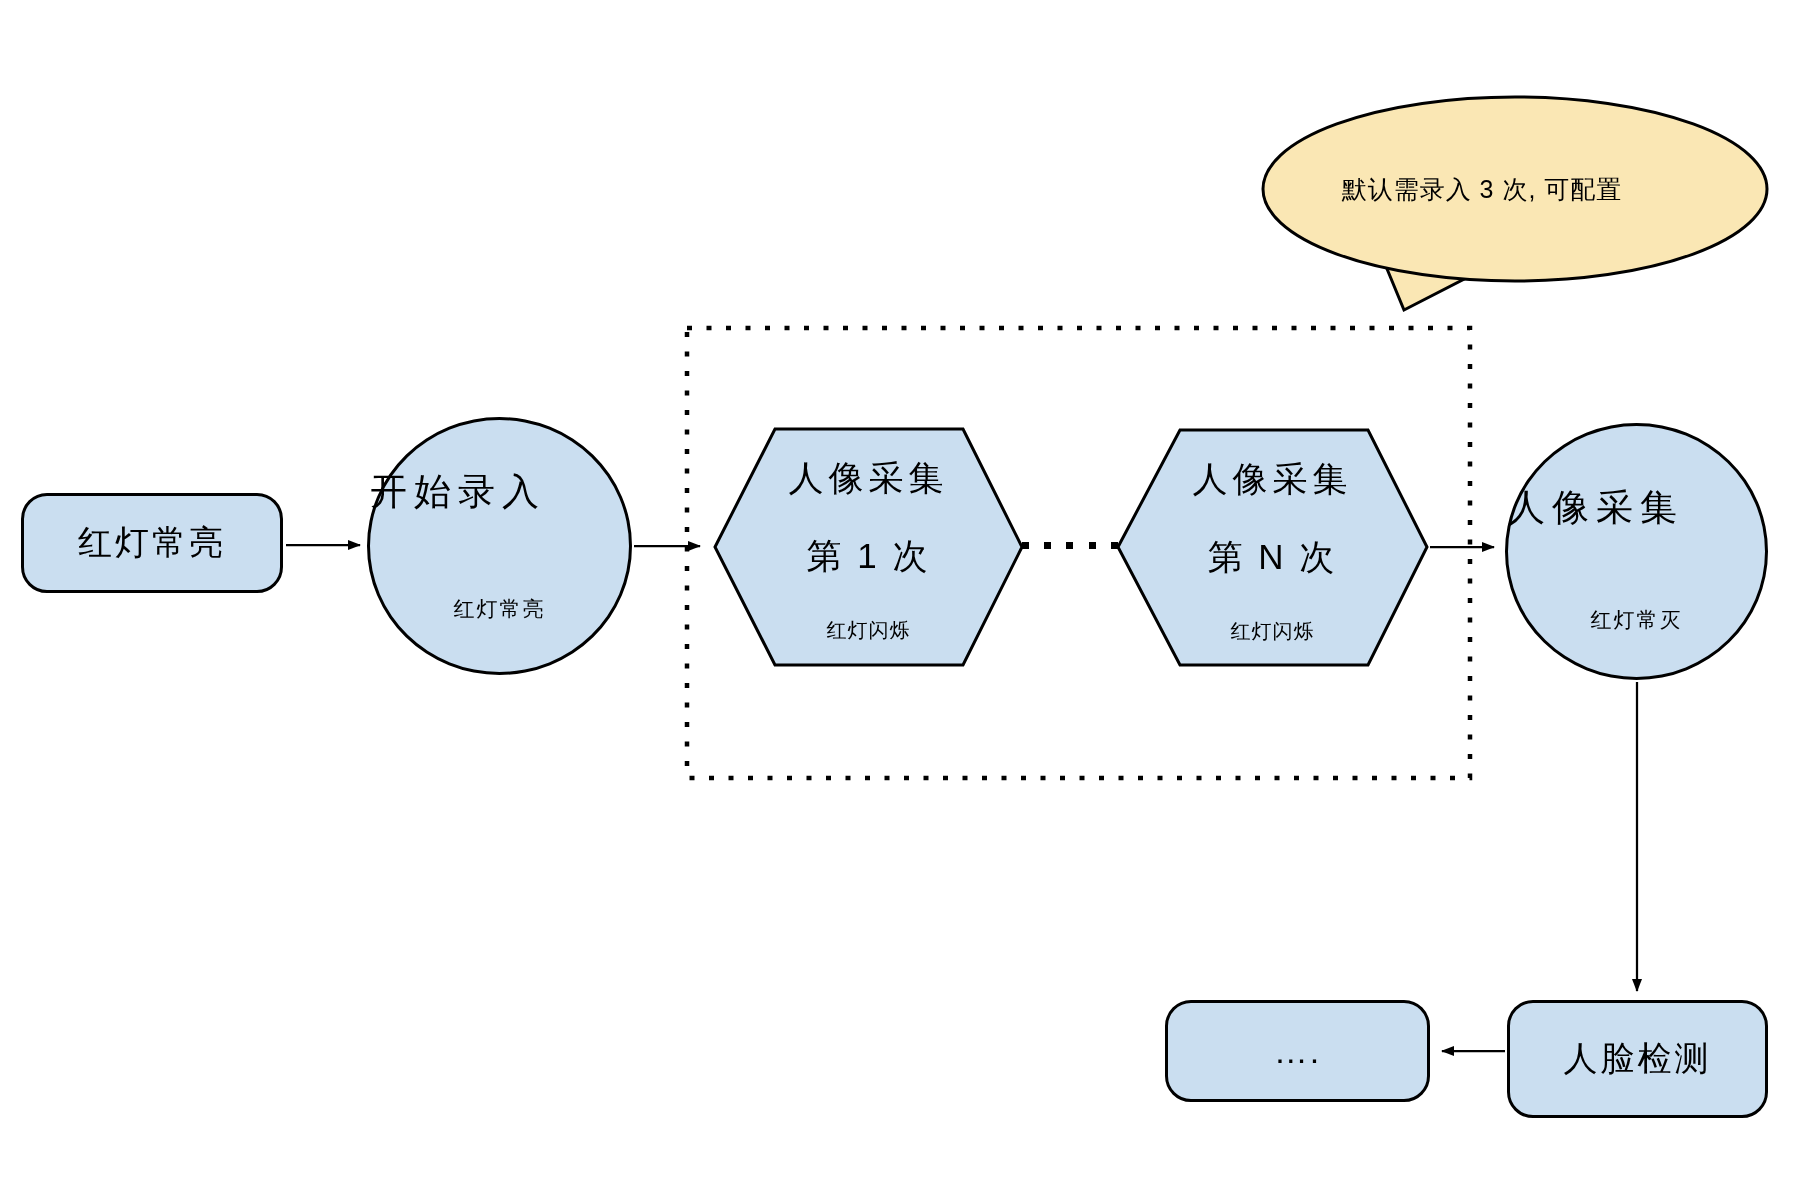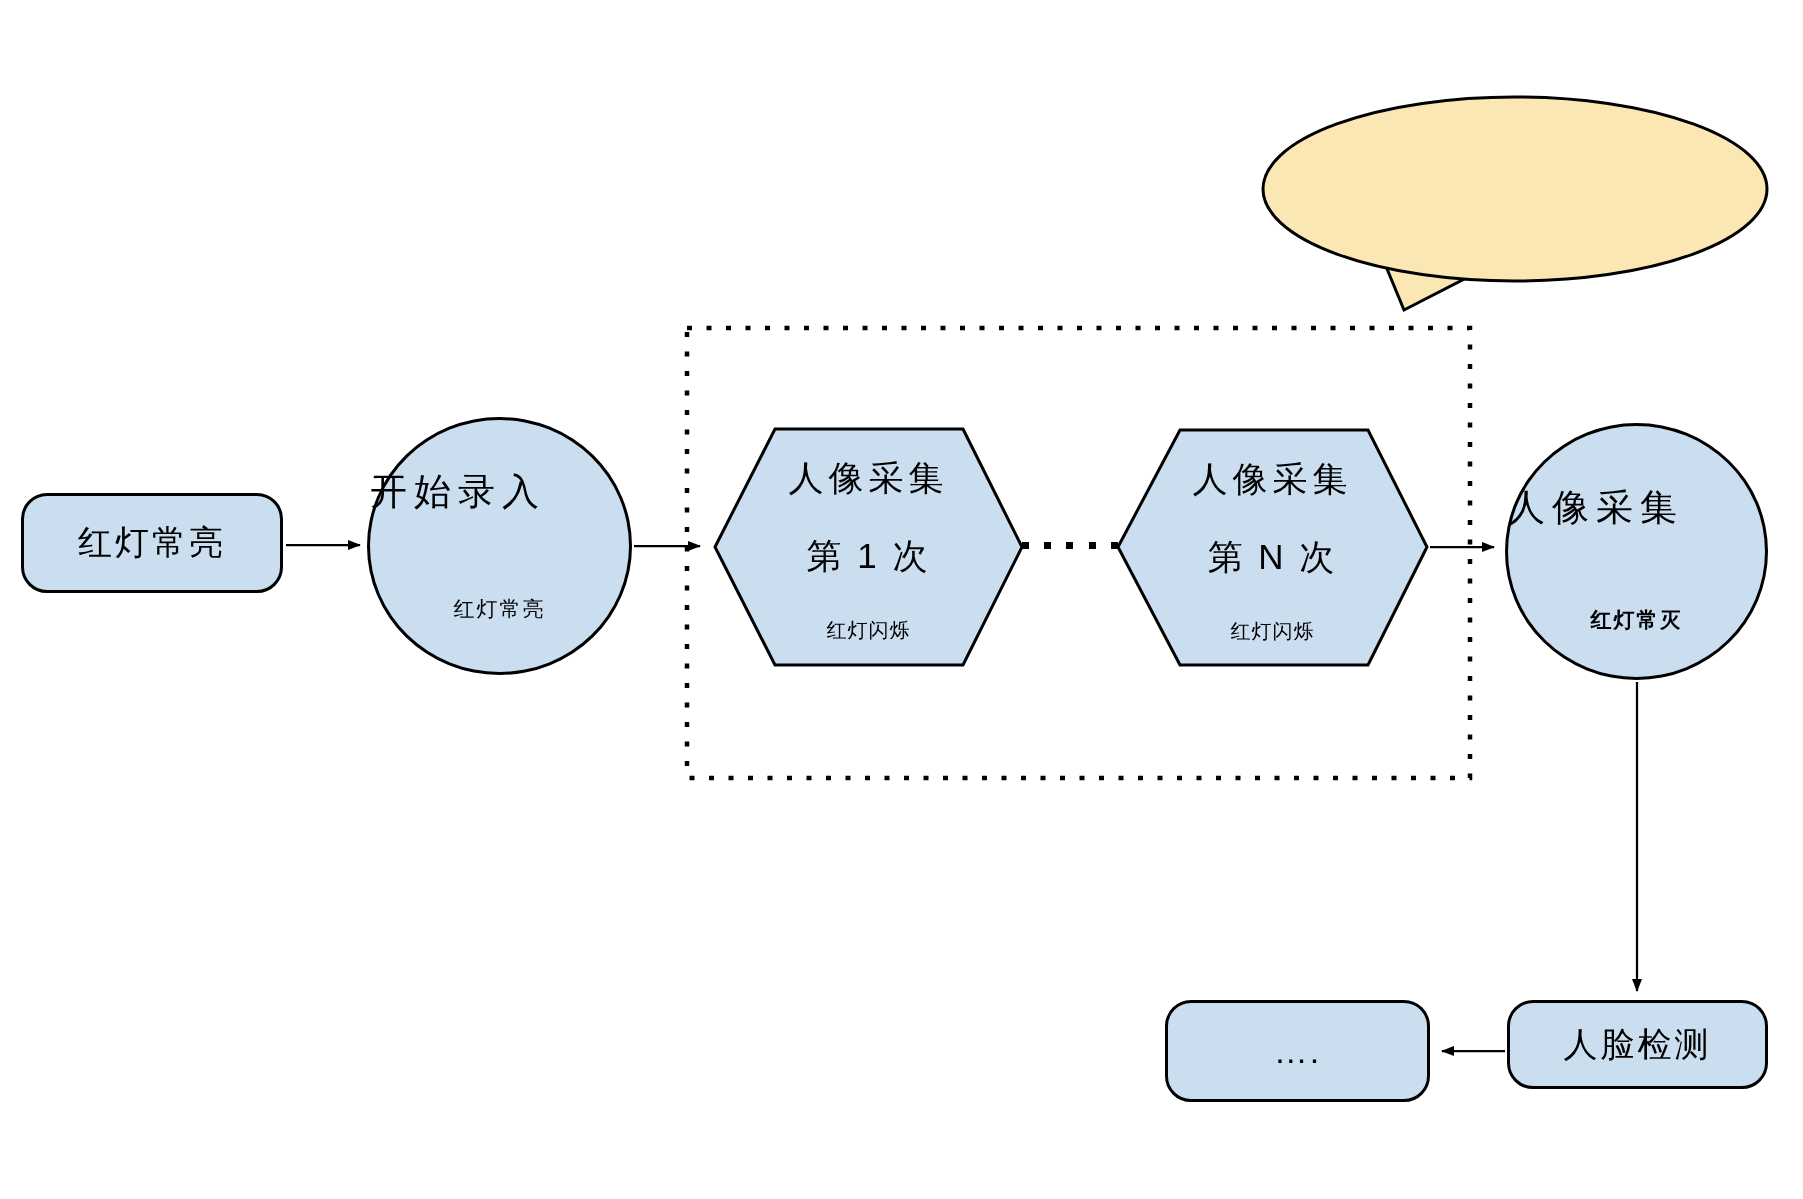--- a/index.html
+++ b/index.html
@@ -41,21 +41,21 @@
 
   .circle .title {
     position: absolute; left: 0; right: 0; text-align: left;
     top: 52px; font-size: 37px; letter-spacing: 7px; line-height: 1.1;
   }
   .circle .subtitle {
     position: absolute; left: 0; right: 0; text-align: center;
     top: 175px; font-size: 21px; letter-spacing: 2px;
   }
   .circle.c2 .title { top: 62px; }
-  .circle.c2 .subtitle { top: 180px; font-weight: bold; }
+  .circle.c2 .subtitle { top: 180px; }
 
   .hex-label { position: absolute; pointer-events: none; }
   .hex-label .l1 { position: absolute; left: 0; right: 0; top: 26px;  text-align: center; font-size: 35px; letter-spacing: 5px; }
   .hex-label .l2 { position: absolute; left: 0; right: 0; top: 104px; text-align: center; font-size: 35px; letter-spacing: 3px; }
   .hex-label .l3 { position: absolute; left: 0; right: 0; top: 188px; text-align: center; font-size: 20px; letter-spacing: 1px; }
 
   .bubble-text {
     position: absolute;
     left: 1252px; top: 97px; width: 460px; height: 184px;
     display: flex; align-items: center; justify-content: center;
@@ -116,22 +116,23 @@
     <div class="l1">人像采集</div>
     <div class="l2">第 N 次</div>
     <div class="l3">红灯闪烁</div>
   </div>
 
   <div class="node circle c2" style="left:1505px; top:423px; width:263px; height:257px;">
     <span class="title">人像采集</span>
     <span class="subtitle">红灯常灭</span>
   </div>
 
-  <div class="node rounded" style="left:1507px; top:1000px; width:261px; height:89px;">
+  <div class="node rounded" style="left:1507px; top:1000px; width:261px; height:118px;">
     <span>人脸检测</span>
   </div>
 
   <div class="node rounded" style="left:1165px; top:1000px; width:265px; height:102px; letter-spacing:2px;">
     <span>….</span>
   </div>
 
+  <div class="bubble-text">默认需录入 3 次, 可配置</div>
 
 </div>
 
 </body></html>

